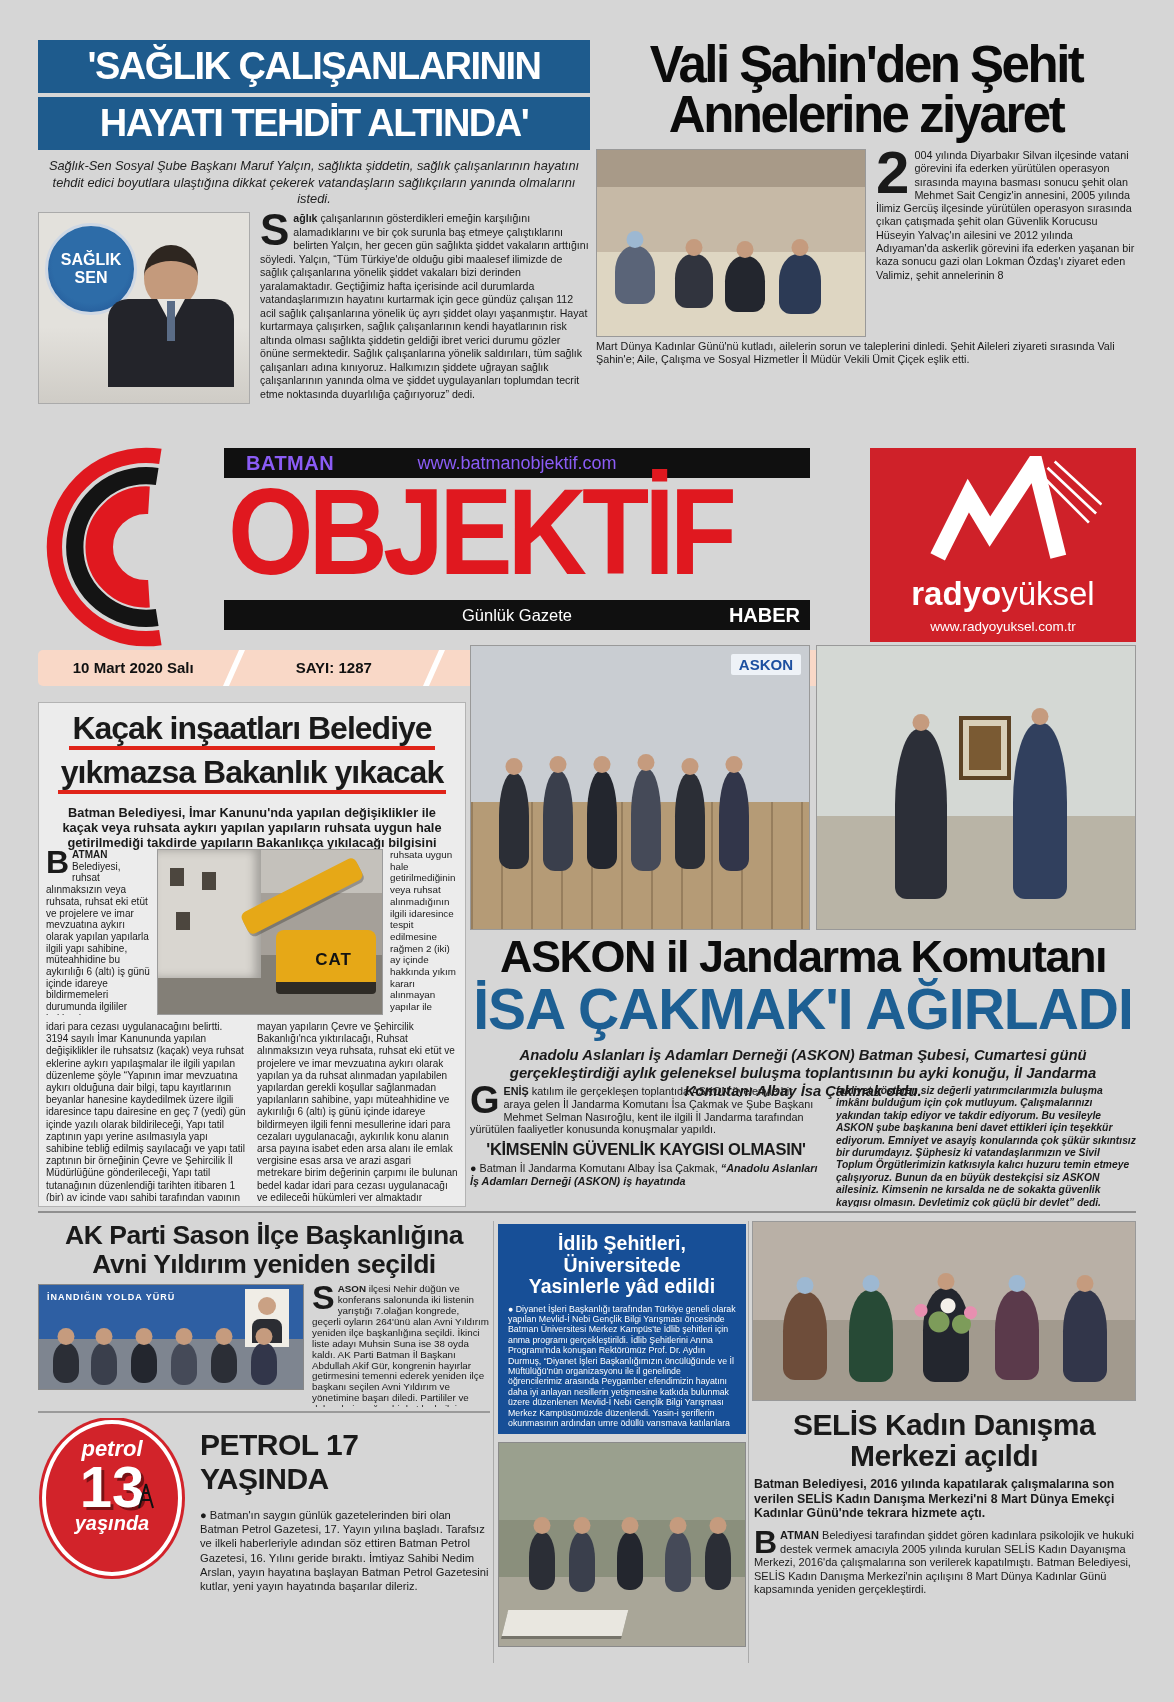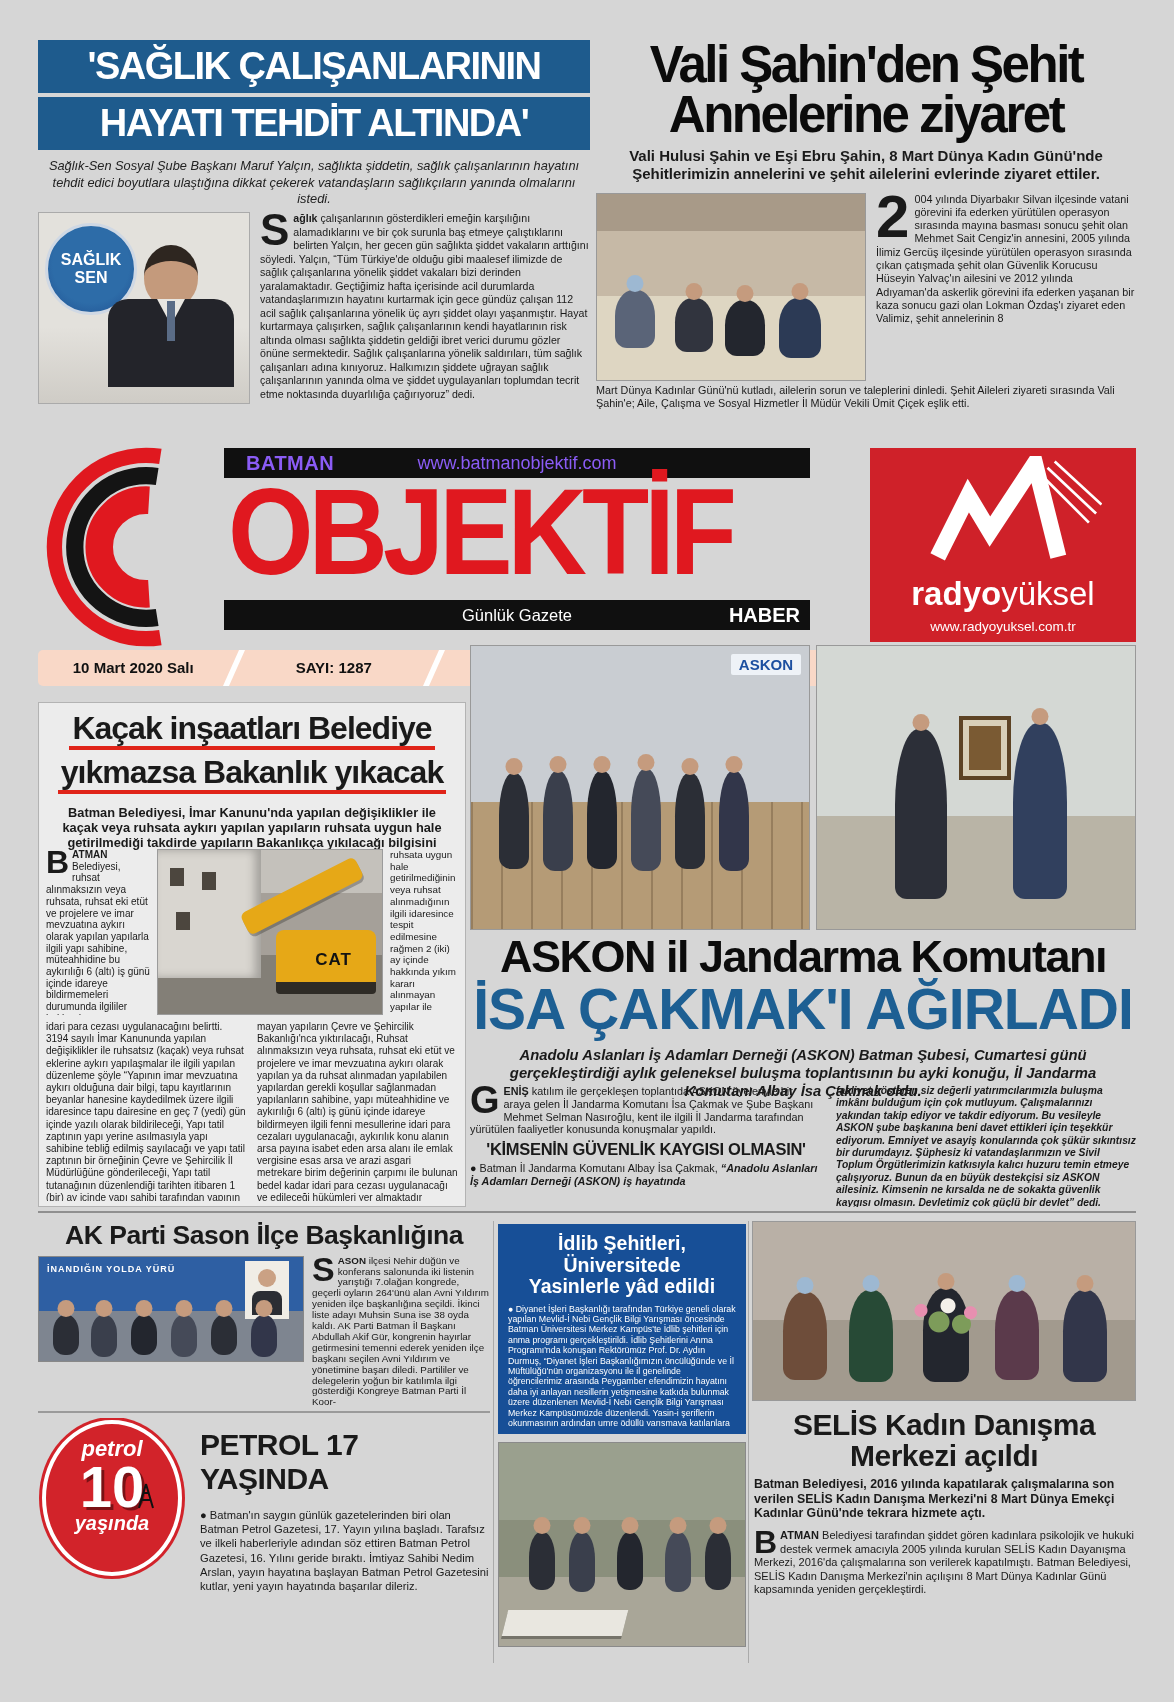--- a/index.html
+++ b/index.html
@@ -171,21 +171,20 @@
           <div class="p-torso"></div>
         </div>
       </div>
       <p id="sg-body"><span class="dropcap">S</span><b>ağlık</b> <span>çalışanlarının gösterdikleri emeğin karşılığını alamadıklarını ve bir çok surunla baş etmeye çalıştıklarını belirten Yalçın, her gecen gün sağlıkta şiddet vakaların arttığını söyledi. Yalçın, “Tüm Türkiye'de olduğu gibi maalesef ilimizde de sağlık çalışanlarına yönelik şiddet vakaları bizi derinden yaralamaktadır. Geçtiğimiz hafta içerisinde acil durumlarda vatandaşlarımızın hayatını kurtarmak için gece gündüz çalışan 112 acil sağlık çalışanlarına yönelik üç ayrı şiddet olayı yaşanmıştır. Hayat kurtarmaya çalışırken, sağlık çalışanlarının kendi hayatlarının risk altında olması sağlıkta şiddetin geldiği ibret verici durumu gözler önüne sermektedir. Sağlık çalışanlarına yönelik saldırıları, tüm sağlık çalışanları adına kınıyoruz. Halkımızın şiddete uğrayan sağlık çalışanlarının yanında olma ve şiddet uygulayanları toplumdan tecrit etme noktasında duyarlılığa çağırıyoruz” dedi.</span></p>
     </div>
   </section>
 
   <section id="sec-vali">
     <div class="vl-hl">Vali Şahin'den Şehit</div>
     <div class="vl-hl">Annelerine ziyaret</div>
-    <div id="vl-sub">Vali Hulusi Şahin ve Eşi Ebru Şahin, 8 Mart Dünya Kadın Günü'nde Şehitlerimizin annelerini ve şehit ailelerini evlerinde ziyaret ettiler.</div>
     <div id="vl-row">
       <div id="vl-photo">
         <div class="fig scarf" style="left:18px;bottom:32px;width:40px;height:58px;background:#5a6478;"></div>
         <div class="fig" style="left:78px;bottom:28px;width:38px;height:54px;background:#31343e;"></div>
         <div class="fig" style="left:128px;bottom:24px;width:40px;height:56px;background:#23262e;"></div>
         <div class="fig" style="left:182px;bottom:22px;width:42px;height:60px;background:#2c3a55;"></div>
       </div>
       <p id="vl-body"><span class="dropcap2">2</span><span>004 yılında Diyarbakır Silvan ilçesinde vatani görevini ifa ederken yürütülen operasyon sırasında mayına basması sonucu şehit olan Mehmet Sait Cengiz'in annesini, 2005 yılında İlimiz Gercüş ilçesinde yürütülen operasyon sırasında çıkan çatışmada şehit olan Güvenlik Korucusu Hüseyin Yalvaç'ın ailesini ve 2012 yılında Adıyaman'da askerlik görevini ifa ederken yaşanan bir kaza sonucu gazi olan Lokman Özdaş'ı ziyaret eden Valimiz, şehit annelerinin 8</span></p>
     </div>
     <p id="vl-body2">Mart Dünya Kadınlar Günü'nü kutladı, ailelerin sorun ve taleplerini dinledi. Şehit Aileleri ziyareti sırasında Vali Şahin'e; Aile, Çalışma ve Sosyal Hizmetler İl Müdür Vekili Ümit Çiçek eşlik etti.</p>
@@ -279,20 +278,21 @@
       <p id="as-colR">faaliyet gösteren siz değerli yatırımcılarımızla buluşma imkânı bulduğum için çok mutluyum. Çalışmalarınızı yakından takip ediyor ve takdir ediyorum. Bu vesileyle ASKON şube başkanına beni davet ettikleri için teşekkür ediyorum. Emniyet ve asayiş konularında çok şükür sıkıntısız bir durumdayız. Şüphesiz ki vatandaşlarımızın ve Sivil Toplum Örgütlerimizin katkısıyla kalıcı huzuru temin etmeye çalışıyoruz. Bunun da en büyük destekçisi siz ASKON ailesiniz. Kimsenin ne kırsalda ne de sokakta güvenlik kaygısı olmasın. Devletimiz çok güçlü bir devlet” dedi.</p>
     </div>
   </section>
 
   <div id="divider-mid"></div>
   <div class="vdiv" id="vdiv1"></div>
   <div class="vdiv" id="vdiv2"></div>
 
   <section id="sec-akparti">
     <div class="ak-hl">AK Parti Sason İlçe Başkanlığına</div>
+    <div class="ak-hl">Avni Yıldırım yeniden seçildi</div>
     <div id="ak-row">
       <div id="ak-photo">
         <span class="ak-banner">İNANDIĞIN YOLDA YÜRÜ</span>
         <div class="ak-poster"></div>
         <div class="fig" style="left:14px;bottom:6px;width:26px;height:40px;background:#2b2e36;"></div>
         <div class="fig" style="left:52px;bottom:4px;width:26px;height:42px;background:#3a3f4c;"></div>
         <div class="fig" style="left:92px;bottom:6px;width:26px;height:40px;background:#23262e;"></div>
         <div class="fig" style="left:132px;bottom:4px;width:26px;height:42px;background:#454a58;"></div>
         <div class="fig" style="left:172px;bottom:6px;width:26px;height:40px;background:#2b2e36;"></div>
         <div class="fig" style="left:212px;bottom:4px;width:26px;height:42px;background:#32364a;"></div>
@@ -330,21 +330,21 @@
       <div>Merkezi açıldı</div>
     </div>
     <div id="sl-sub">Batman Belediyesi, 2016 yılında kapatılarak çalışmalarına son verilen SELİS Kadın Danışma Merkezi'ni 8 Mart Dünya Emekçi Kadınlar Günü'nde tekrara hizmete açtı.</div>
     <p id="sl-body"><span class="dropcapB">B</span><b>ATMAN</b> <span>Belediyesi tarafından şiddet gören kadınlara psikolojik ve hukuki destek vermek amacıyla 2005 yılında kurulan SELİS Kadın Dayanışma Merkezi, 2016'da çalışmalarına son verilerek kapatılmıştı. Batman Belediyesi, SELİS Kadın Danışma Merkezi'nin açılışını 8 Mart Dünya Kadınlar Günü kapsamında yeniden gerçekleştirdi.</span></p>
   </section>
 
   <div id="divider-petrol"></div>
   <section id="sec-petrol">
     <div id="pt-badge">
       <div class="pt-word1">petrol</div>
-      <div><span class="pt-num">10</span></div>
+      <div><span class="pt-num">13</span></div>
       <svg id="pt-derrick" width="20" height="28" viewBox="0 0 20 28">
         <path d="M10 2 L3 26 M10 2 L17 26 M5 18 L15 18 M6.5 11 L13.5 11" stroke="#111" stroke-width="2" fill="none"></path>
       </svg>
       <div class="pt-word2">yaşında</div>
     </div>
     <div id="pt-content">
       <div id="pt-hl">PETROL 17 YAŞINDA</div>
       <p id="pt-body">● Batman'ın saygın günlük gazetelerinden biri olan Batman Petrol Gazetesi, 17. Yayın yılına başladı. Tarafsız ve ilkeli haberleriyle adından söz ettiren Batman Petrol Gazetesi, 16. Yılını geride bıraktı. İmtiyaz Sahibi Nedim Arslan, yayın hayatına başlayan Batman Petrol Gazetesini kutlar, yeni yayın hayatında başarılar dileriz.</p>
     </div>
   </section>

